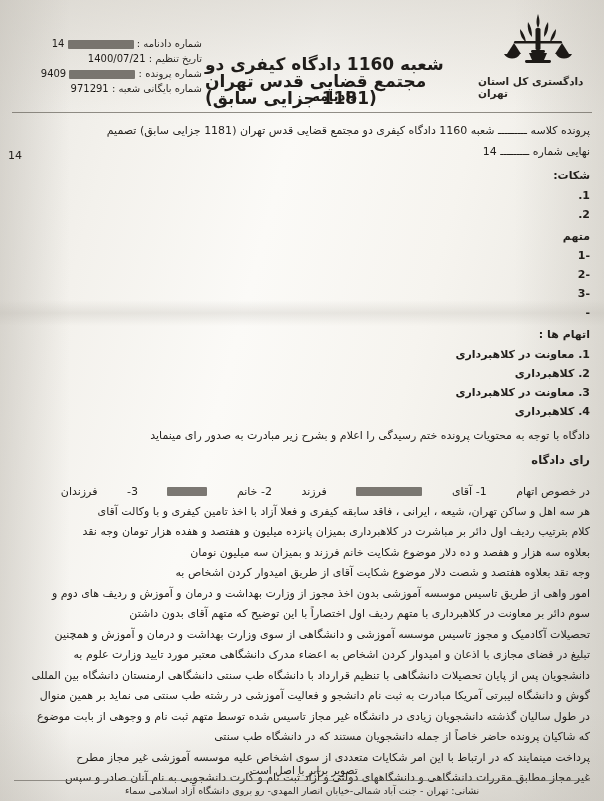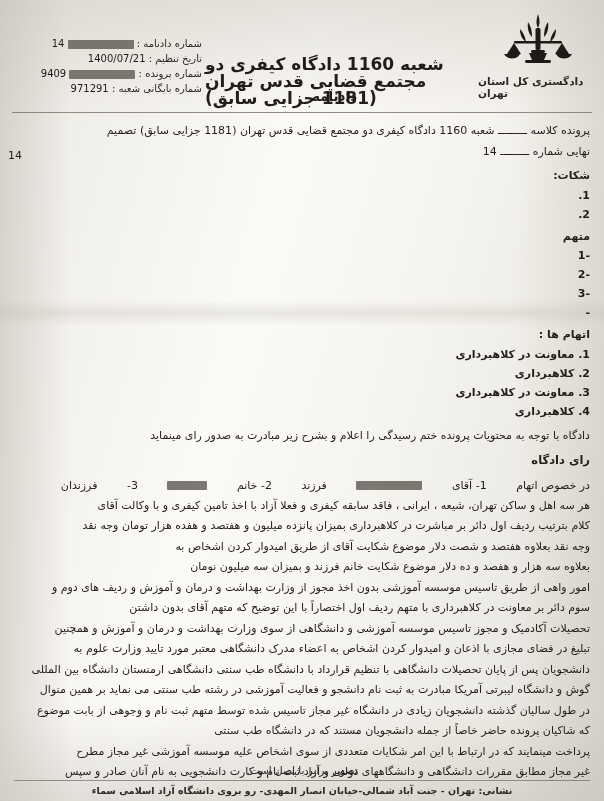--- a/index.html
+++ b/index.html
@@ -213,21 +213,21 @@
     margin: 2px 14px 3px 14px;
     height: 1px;
     background: #6e6a62;
     opacity: 0.7;
   }
   .footer .line2 {
     font-size: 9.5px;
     line-height: 13px;
     color: #2c2925;
   }
-  .blur { filter: blur(0.25px); font-weight: bold; }
+  .blur { filter: blur(0.25px); }
 </style>
 </head>
 <body>
 
 <div class="page">
 
   <div class="shade-top"></div>
   <div class="shade-left"></div>
   <div class="shade-right"></div>
   <div class="shade-bottom"></div>
@@ -316,35 +316,35 @@
       <li><span>1. </span><span>معاونت در کلاهبرداری</span></li>
       <li><span>2. </span><span>کلاهبرداری</span></li>
       <li><span>3. </span><span>معاونت در کلاهبرداری</span></li>
       <li><span>4. </span><span>کلاهبرداری</span></li>
     </ul>
 
     <div class="p" style="margin-top:6px;">دادگاه با توجه به محتویات پرونده ختم رسیدگی را اعلام و بشرح زیر مبادرت به صدور رای مینماید</div>
 
     <div class="section-head" style="margin-top:6px;">رای دادگاه</div>
 
-    <div class="parties" style="margin-top:6px;">
+    <div class="parties" style="margin-top:12px;">
       <span>در خصوص اتهام</span>
       <span>1- آقای</span>
       <span class="redacted r-med"></span>
       <span>فرزند</span>
       <span>2- خانم</span>
       <span class="redacted r-short"></span>
       <span>3-</span>
       <span>فرزندان</span>
     </div>
 
     <div class="p p-just">هر سه اهل و ساکن تهران، شیعه ، ایرانی ، فاقد سابقه کیفری و فعلا آزاد با اخذ تامین کیفری و با وکالت آقای</div>
     <div class="p p-just">کلام بترتیب ردیف اول دائر بر  مباشرت در کلاهبرداری بمیزان پانزده میلیون و هفتصد و هفده هزار تومان وجه نقد</div>
+    <div class="p p-just">بعلاوه سه هزار و هفصد و ده دلار موضوع شکایت خانم                        فرزند              و بمیزان سه میلیون نومان</div>
     <div class="p p-just">وجه نقد بعلاوه هفتصد و شصت دلار موضوع شکایت آقای                       از طریق امیدوار کردن اشخاص به</div>
-    <div class="p p-just">بعلاوه سه هزار و هفصد و ده دلار موضوع شکایت خانم                        فرزند              و بمیزان سه میلیون نومان</div>
     <div class="p p-just">امور واهی از طریق تاسیس موسسه آموزشی بدون اخذ مجوز از وزارت بهداشت و درمان و آموزش و ردیف های دوم و</div>
     <div class="p p-just">سوم دائر بر معاونت در کلاهبرداری با متهم ردیف اول اختصاراً با این توضیح که متهم آقای                  بدون داشتن</div>
     <div class="p p-just">تحصیلات آکادمیک و مجوز تاسیس موسسه آموزشی و دانشگاهی از سوی وزارت بهداشت و درمان و آموزش و همچنین</div>
     <div class="p p-just">تبلیغ در فضای مجازی با اذعان  و امیدوار کردن اشخاص به اعضاء مدرک دانشگاهی معتبر مورد تایید وزارت علوم به</div>
     <div class="p p-just">دانشجویان پس از پایان تحصیلات دانشگاهی با تنظیم قرارداد با دانشگاه طب سنتی دانشگاهی ارمنستان دانشگاه بین المللی</div>
     <div class="p p-just">گوش و دانشگاه لیبرتی آمریکا مبادرت به ثبت نام دانشجو و فعالیت آموزشی در رشته طب سنتی می نماید بر همین منوال</div>
     <div class="p p-just">در طول سالیان گذشته دانشجویان زیادی در دانشگاه غیر مجاز تاسیس شده توسط متهم ثبت نام و وجوهی از بابت موضوع</div>
     <div class="p p-just">که شاکیان پرونده حاضر خاصاً  از جمله دانشجویان مستند که در دانشگاه طب سنتی</div>
     <div class="p p-just">پرداخت مینمایند که در ارتباط با این امر شکایات متعددی از سوی اشخاص علیه موسسه آموزشی غیر مجاز مطرح</div>
     <div class="p p-just">غیر مجاز مطابق مقررات دانشگاهی و دانشگاههای دولتی و آزاد ثبت نام و کارت دانشجویی به نام آنان صادر و سپس</div>

